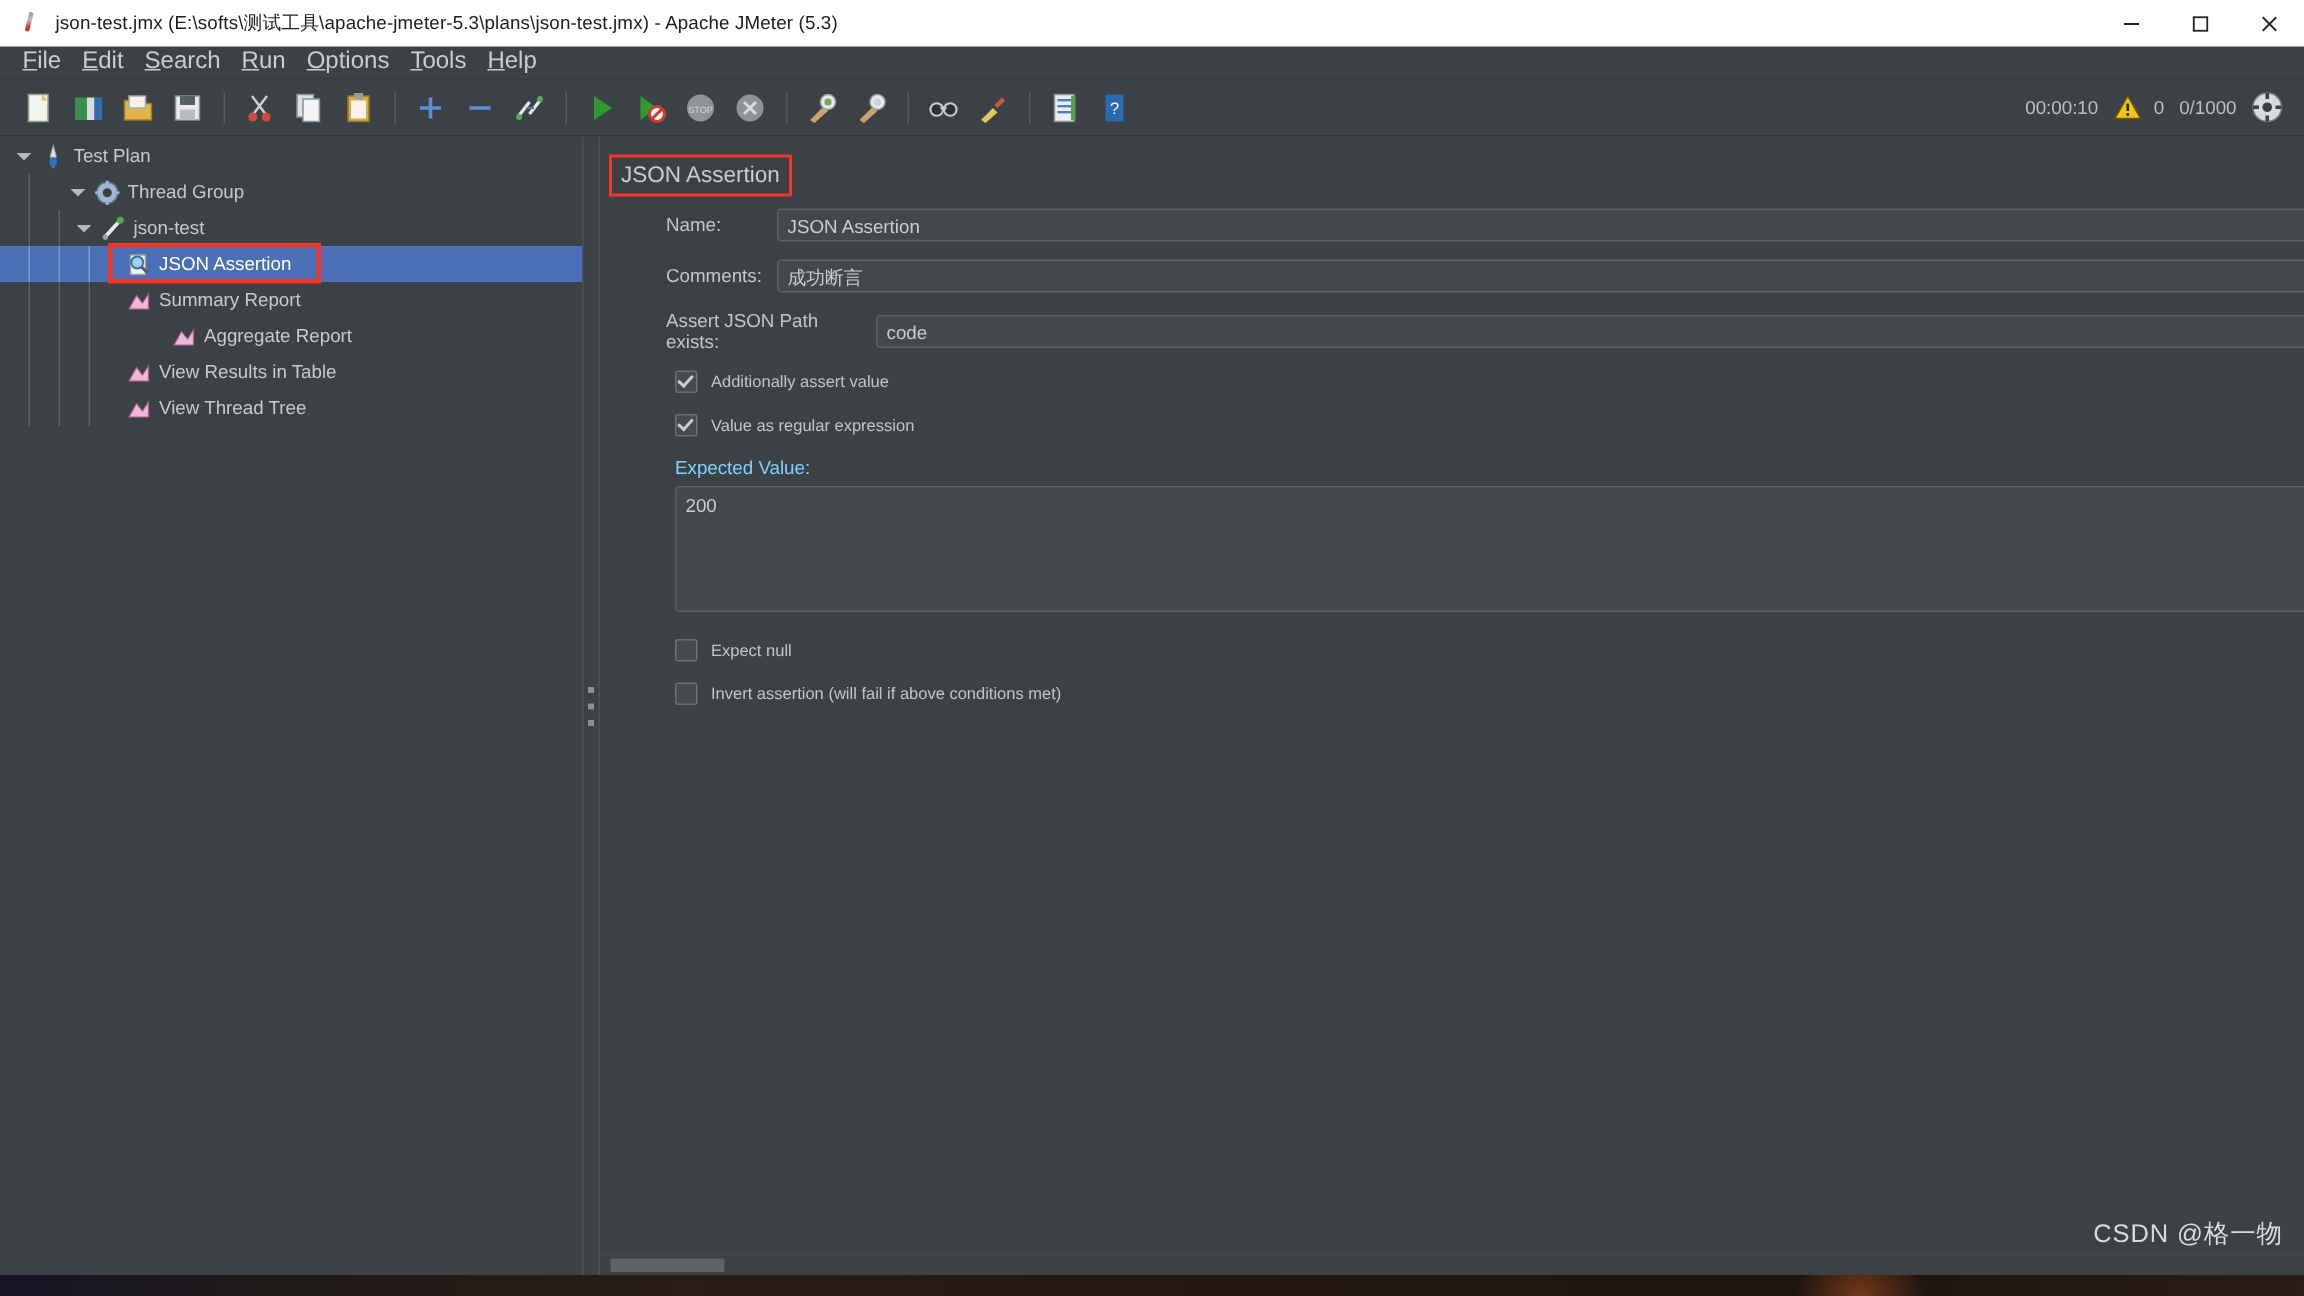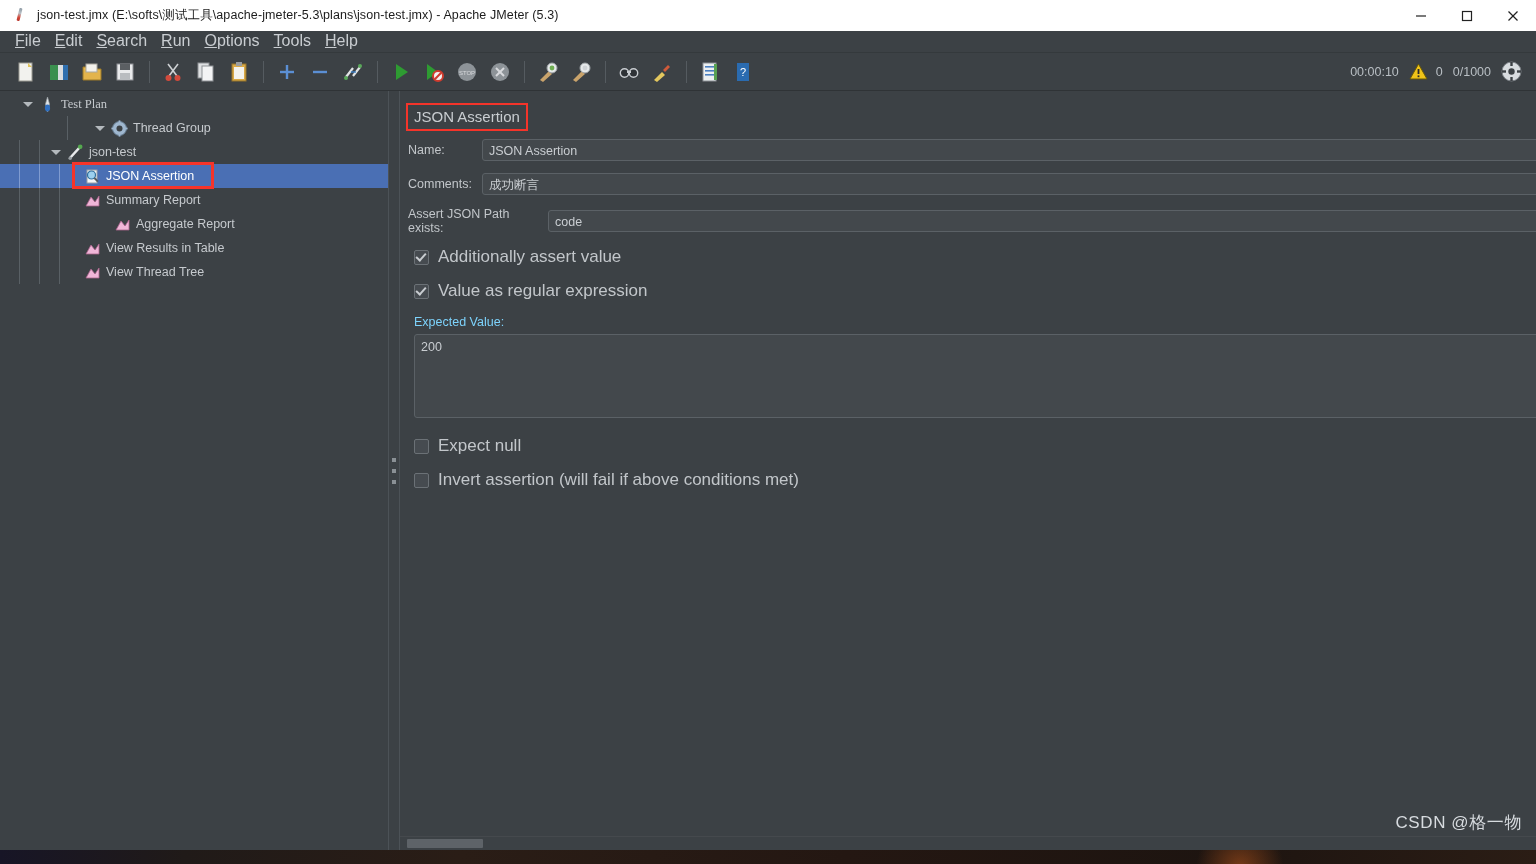--- a/index.html
+++ b/index.html
@@ -164,20 +164,21 @@
     padding: 14px 0 10px 8px;
   }
   .panel-title {
     display: inline-block;
     font-size: 15px; color: #c9cdd1;
     padding: 3px 6px 4px 6px;
     outline: 2px solid #f5342a;
   }
   .form {
     padding: 0 0 0 8px;
+    margin-left: 36px;
   }
   .form-row {
     display: flex; align-items: center;
     margin-bottom: 12px;
     padding-right: 0;
   }
   .form-label {
     font-size: 12.5px; color: #c2c6ca;
     flex: none;
   }
@@ -208,21 +209,21 @@
     border-radius: 2px;
     margin-right: 9px;
     position: relative;
   }
   .cbox.checked::after {
     content:""; position:absolute; left:3px; top:0px;
     width: 4px; height: 8px;
     border: solid #c9cdd1; border-width: 0 2px 2px 0;
     transform: rotate(42deg);
   }
-  .check-label { font-size: 17px; color: #c2c6ca; }
+  .check-label { font-size: 11px; color: #c2c6ca; }
   .ev-label {
     font-size: 12.5px; color: #7dd3fc;
     padding-left: 6px; margin-bottom: 5px;
   }
   .ev-area {
     height: 84px;
     background: #43484c;
     border: 1px solid #5b6166;
     border-radius: 3px;
     color: #c9cdd1; font-size: 12.5px;
@@ -463,33 +464,33 @@
             <rect x="16" y="9.3" width="4" height="2.4" fill="#3c4145"></rect>
           </svg>
       </div>
     </div>
 
     <div class="main">
 
       <div class="tree-panel">
         <div class="tree-rows">
 
-          <div class="tree-row" style="padding-left:22px;font-family:Liberation Serif, serif;">
+          <div class="tree-row" style="padding-left:10px;">
             <div class="twisty"></div>
             <div style="width:6px"></div>
             <div class="node-icon">
               <svg width="17" height="17" viewBox="0 0 17 17">
                   <path d="M8.5 1 L10.5 8 L8.5 16 L6.5 8 Z" fill="#dfe3e6" stroke="#9aa0a5" stroke-width=".7"></path>
                   <ellipse cx="8.5" cy="12" rx="2.6" ry="3.4" fill="#2f6fc0"></ellipse>
                 </svg>
             </div>
             <span>Test Plan</span>
           </div>
 
-          <div class="tree-row" style="padding-left:46px;margin-left:48px;">
+          <div class="tree-row" style="padding-left:46px;">
             <div class="guide" style="left:19px;"></div>
             <div class="twisty"></div>
             <div style="width:6px"></div>
             <div class="node-icon">
               <svg width="17" height="17" viewBox="0 0 17 17">
                   <circle cx="8.5" cy="8.5" r="7" fill="#9fb7cf" stroke="#63788c"></circle>
                   <circle cx="8.5" cy="8.5" r="3" fill="#3c4145"></circle>
                   <rect x="7.6" y="0.4" width="1.8" height="3.4" fill="#9fb7cf"></rect>
                   <rect x="7.6" y="13.2" width="1.8" height="3.4" fill="#9fb7cf"></rect>
                   <rect x="0.4" y="7.6" width="3.4" height="1.8" fill="#9fb7cf"></rect>

